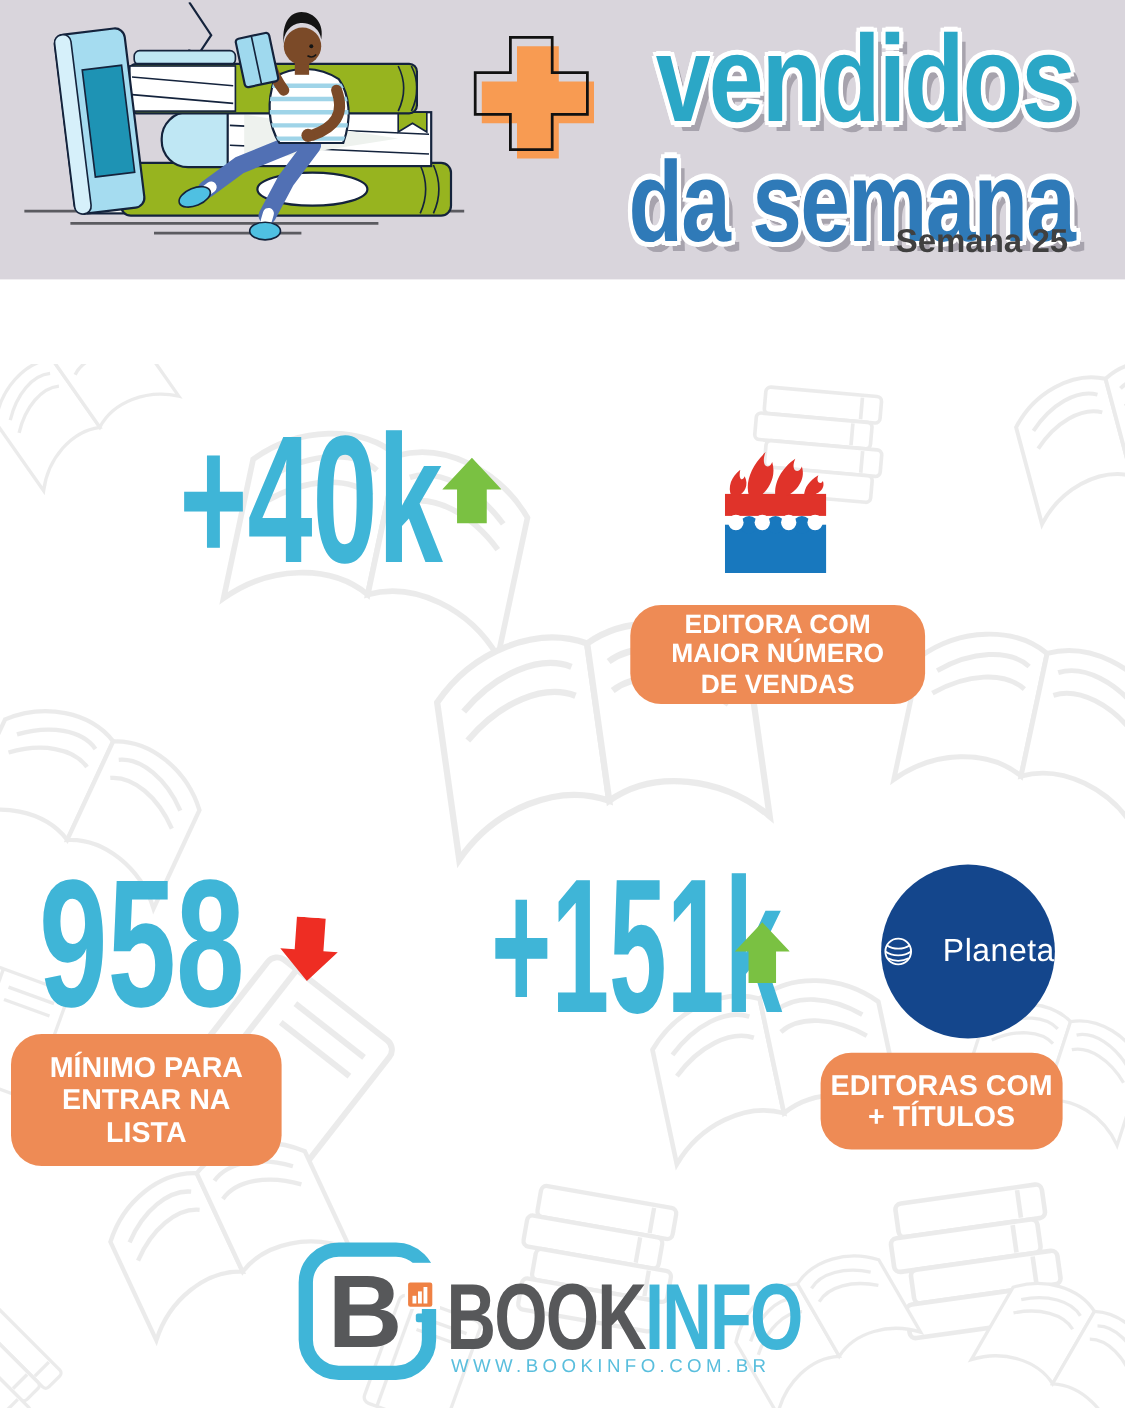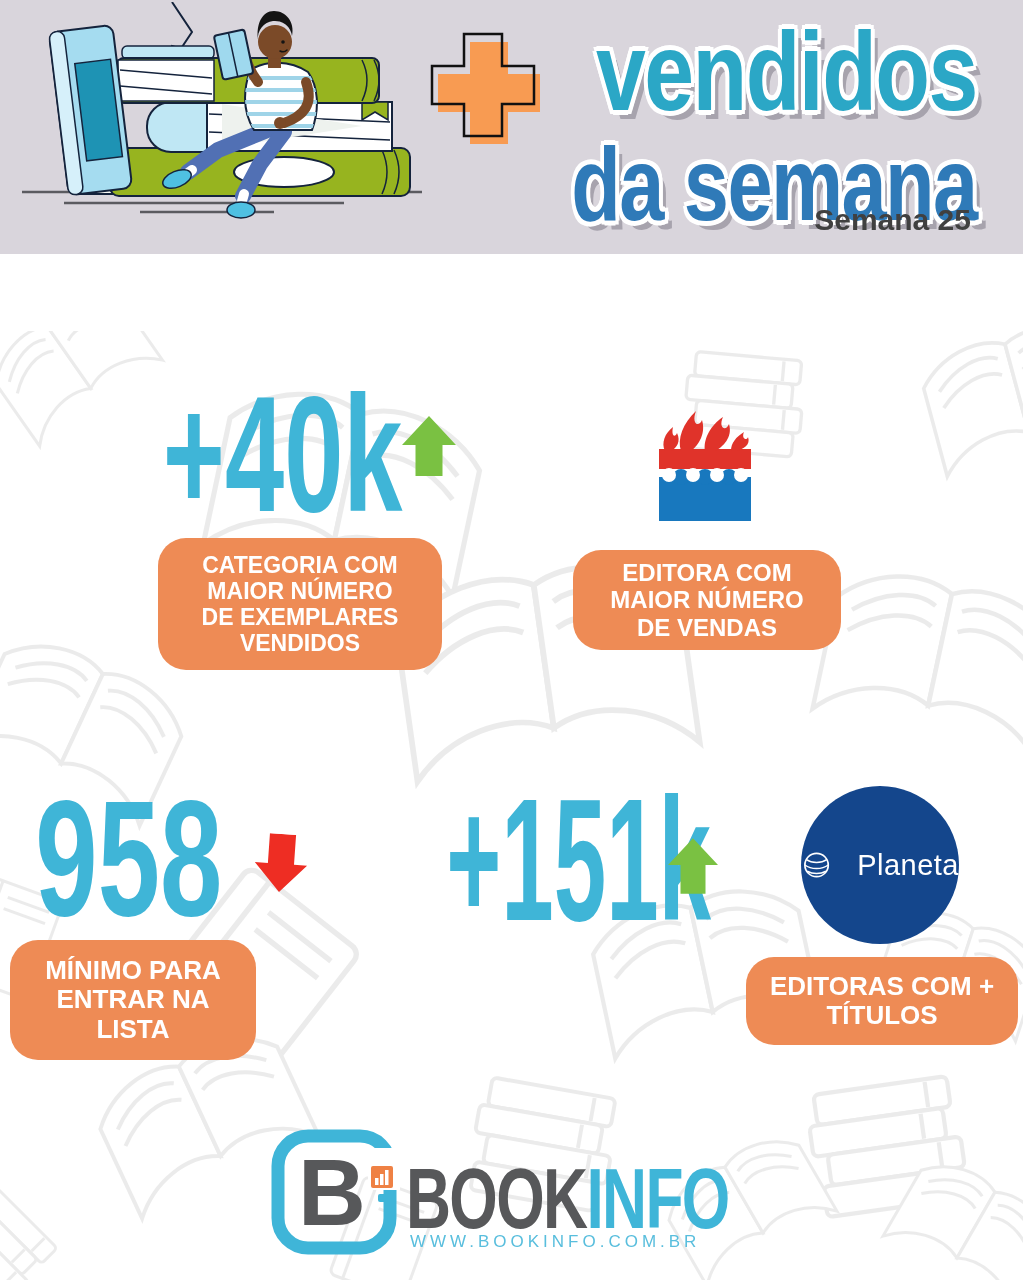--- a/index.html
+++ b/index.html
@@ -37,24 +37,24 @@
   .num-958 .num-inner{transform:scale(.80,1.18);}
   .num-151k{left:375px;top:788px;width:300px;font-size:145px;}
   .num-151k .num-inner{transform:scale(.65,1.20);}
 
   .arrow{position:absolute;}
 
   .badge{position:absolute;background:#ee8b55;border-radius:28px;color:#ffffff;font-weight:bold;
          display:flex;align-items:center;justify-content:center;text-align:center;
          line-height:1.13;box-sizing:border-box;}
   .badge-1{left:158px;top:538px;width:284px;height:132px;padding:0 39px;font-size:23px;}
-  .badge-2{left:573px;top:550px;width:268px;height:100px;padding:0 29px;font-size:24px;}
+  .badge-2{left:573px;top:550px;width:268px;height:90px;padding:0 29px;font-size:24px;}
   .badge-3{left:10px;top:940px;width:246px;height:120px;padding:0 16px;font-size:26px;}
   .badge-4{left:420px;top:940px;width:244px;height:120px;padding:0 27px;font-size:26px;}
-  .badge-5{left:746px;top:957px;width:272px;height:88px;padding:0 9px;font-size:26px;}
+  .badge-5{left:746px;top:957px;width:220px;height:88px;padding:0 9px;font-size:26px;}
 
   .hc-logo{position:absolute;left:659px;top:405px;}
 
   .planeta{position:absolute;left:801px;top:786px;width:158px;height:158px;border-radius:50%;
            background:#14468c;display:flex;align-items:center;justify-content:center;gap:25px;}
   .planeta-text{color:#ffffff;font-size:29px;letter-spacing:.5px;}
 
   
   .blogo{position:absolute;left:268px;top:1126px;}
   .brand{position:absolute;left:406px;top:1156px;font-weight:bold;font-size:76px;letter-spacing:-2px;
@@ -195,23 +195,20 @@
     <use href="#bk-stack" transform="translate(-15,845) rotate(45)"></use>
     <use href="#bk-open" transform="translate(935,815) rotate(30)"></use>
   </svg>
 
   <div class="stat-num num-40k">
     <span class="num-inner">+40k</span>
   </div>
   <svg class="arrow" style="left:402px;top:416px;" width="54" height="60" viewBox="0 0 56 62">
     <path d="M28,0 L56,30 H42 V62 H14 V30 H0 Z" fill="#7ac142"></path>
   </svg>
-  <div class="badge badge-1">
-    <span class="badge-text">CATEGORIA COM MAIOR NÚMERO DE EXEMPLARES VENDIDOS</span>
-  </div>
 
   <svg class="hc-logo" width="94" height="116" viewBox="0 0 94 116">
     <rect x="0" y="44" width="92" height="20" fill="#e0332a"></rect>
     <path d="M6,46 C2,38 6,28 14,22 C12,31 16,33 18,28 C22,36 18,43 12,46 Z" fill="#e0332a"></path>
     <path d="M22,46 C18,34 24,18 37,6 C32,19 40,23 43,15 C47,28 40,40 32,46 Z" fill="#e0332a"></path>
     <path d="M46,46 C44,34 52,20 64,12 C59,23 67,27 70,19 C74,32 64,42 56,46 Z" fill="#e0332a"></path>
     <path d="M72,46 C72,38 77,32 85,27 C82,34 88,36 89,32 C92,40 84,44 78,46 Z" fill="#e0332a"></path>
     <rect x="0" y="72" width="92" height="44" fill="#1878be"></rect>
     <circle cx="22" cy="72" r="8" fill="#1878be"></circle>
     <circle cx="46" cy="72" r="8" fill="#1878be"></circle>

